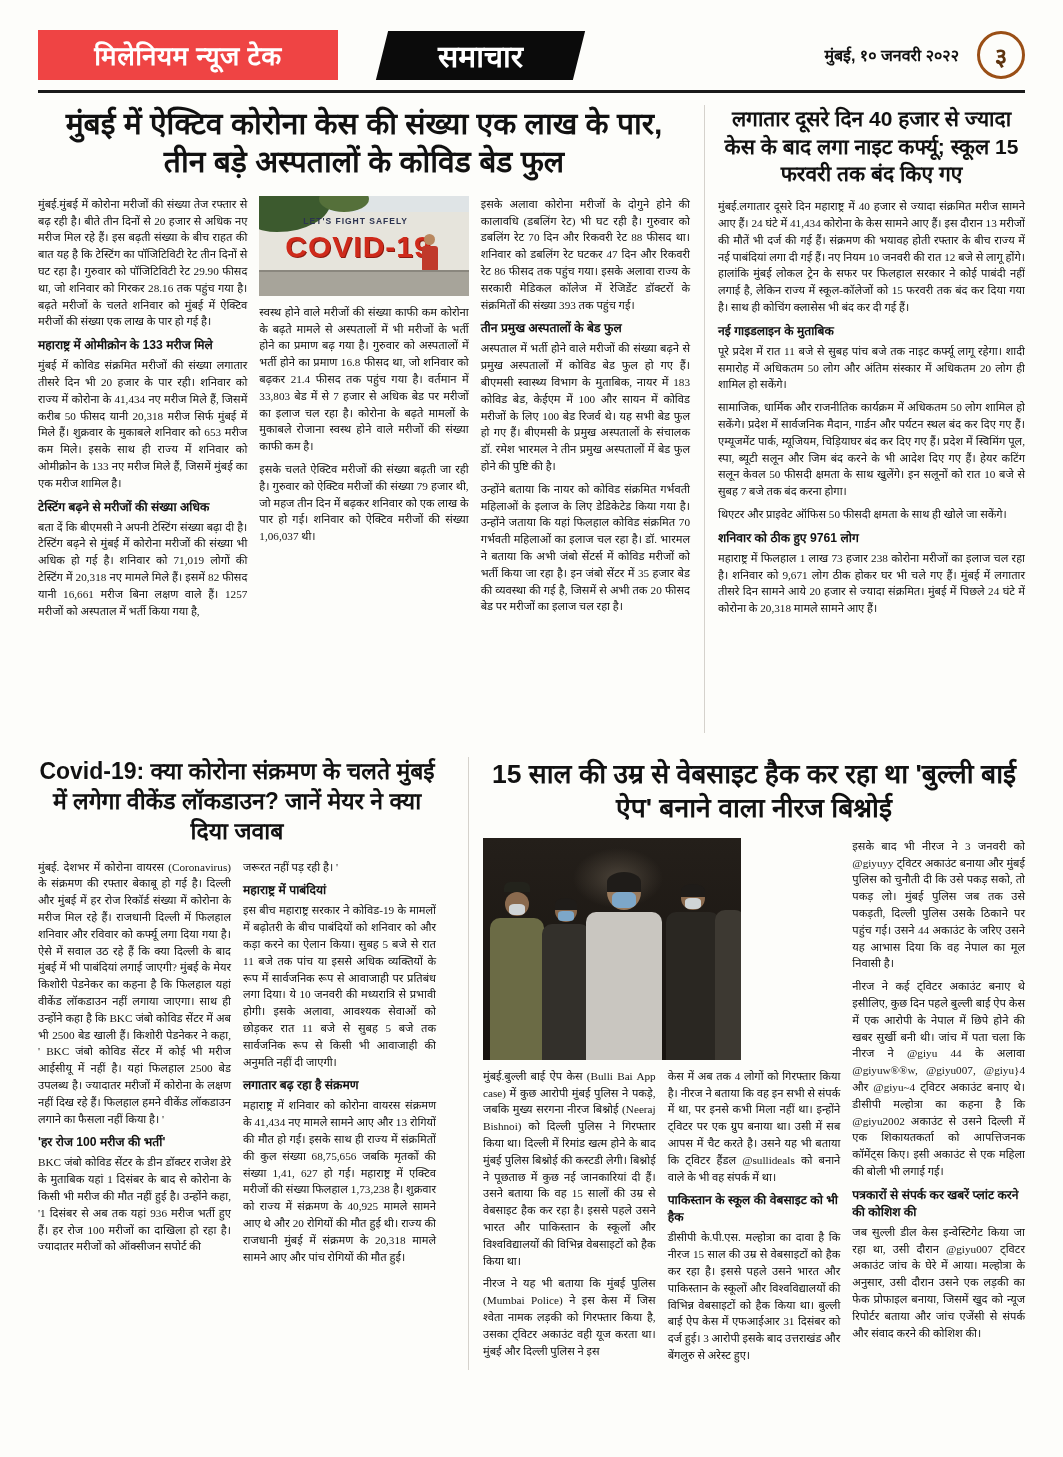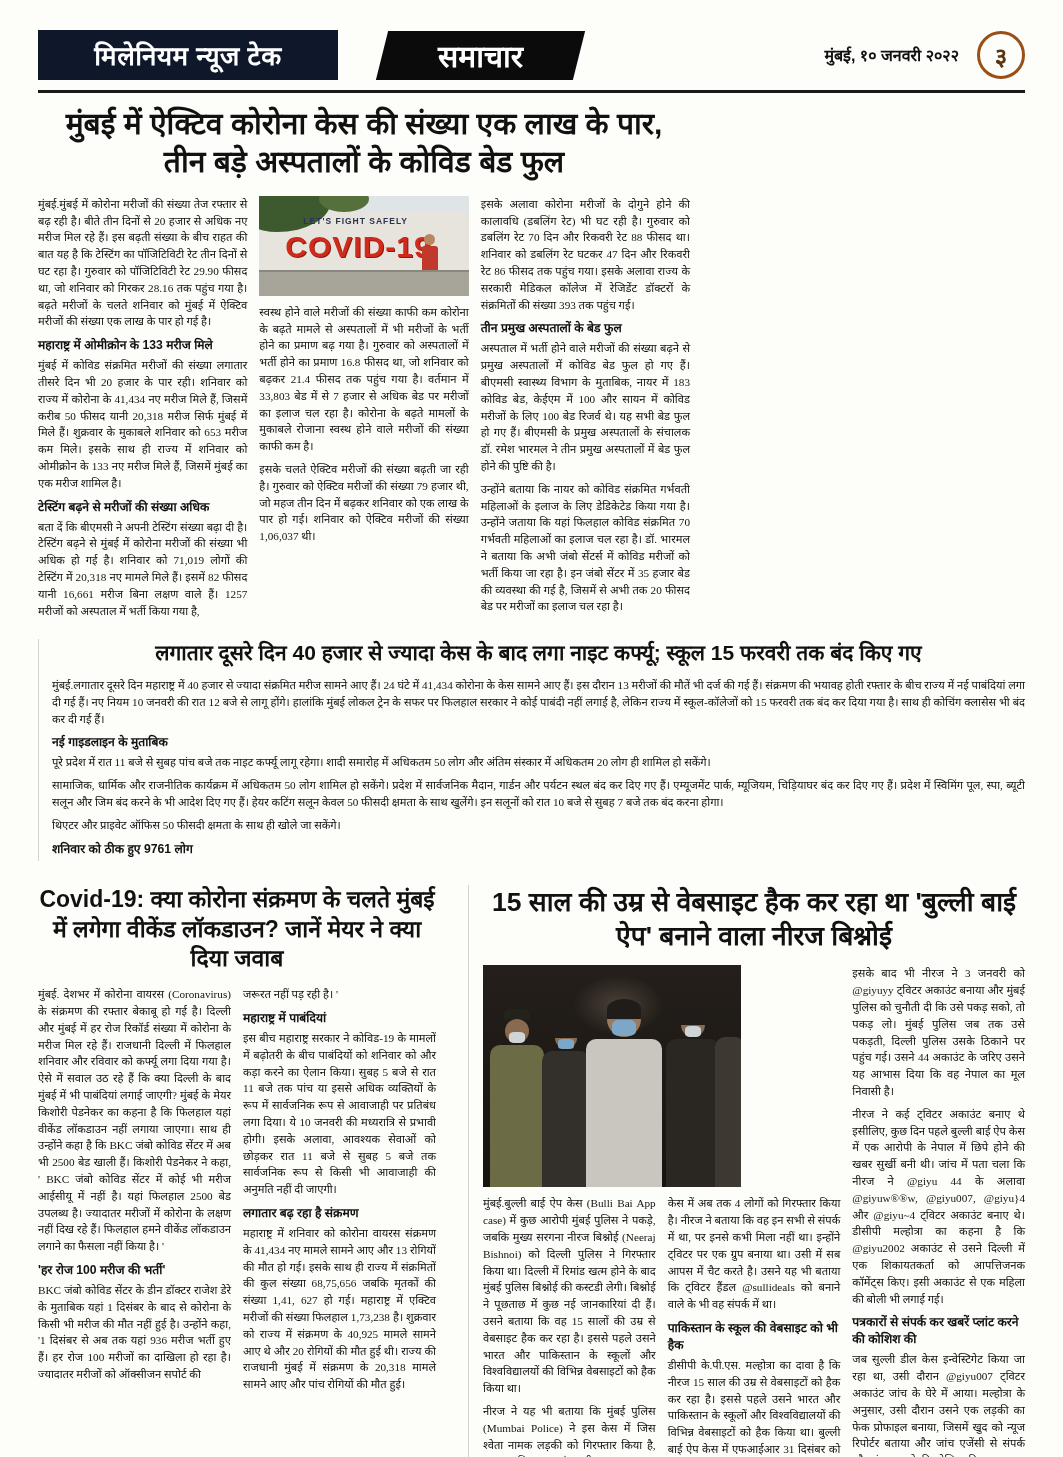--- a/index.html
+++ b/index.html
@@ -2,40 +2,40 @@
 <html><head>
 <meta charset="utf-8">
 <style>
   html,body{margin:0;padding:0;}
   body{width:1063px;height:1457px;background:#fdfdfa;color:#111;
        font-family:"Liberation Serif","DejaVu Serif",serif;overflow:hidden;}
   .page{box-sizing:border-box;width:1063px;height:1457px;padding:30px 38px 24px;overflow:hidden;}
 
   
   .masthead{display:flex;align-items:center;gap:16px;}
-  .brand-box{background:#0f172a;color:#fff;padding:7px 16px;min-width:268px;text-align:center;
+  .brand-box{background:#ef4444;color:#fff;padding:7px 16px;min-width:268px;text-align:center;
              font-family:"Liberation Sans",sans-serif;font-weight:800;font-size:26px;letter-spacing:.5px;}
   .section-band{background:#0b0b0b;color:#fff;padding:4px 56px;transform:skewX(-14deg);margin-left:28px;}
   .section-band .unskew{display:inline-block;transform:skewX(14deg);
              font-family:"Liberation Sans",sans-serif;font-weight:800;font-size:30px;}
   .head-right{margin-left:auto;display:flex;align-items:center;gap:18px;}
   .dateline{font-family:"Liberation Sans",sans-serif;font-weight:800;font-size:16px;white-space:nowrap;}
   .page-circle{width:42px;height:42px;border:3px solid #9a4f16;border-radius:50%;
                display:flex;align-items:center;justify-content:center;
                font-family:"Liberation Sans",sans-serif;font-weight:800;font-size:24px;color:#5d3410;}
   .rule{border-bottom:3px solid #1a1a1a;margin:10px 0 12px;}
 
   
   .para{font-size:11.2px;line-height:1.5;text-align:justify;margin:0 0 6px;}
   .subhead{font-family:"Liberation Sans",sans-serif;font-weight:800;font-size:12.2px;margin:6px 0 4px;}
   .cols{display:flex;gap:12px;}
   .col{flex:1;min-width:0;}
 
   
-  .top-section{display:flex;gap:14px;min-height:628px;flex-direction:column;}
+  .top-section{display:flex;gap:14px;min-height:628px;}
   .article-main{width:652px;flex:none;}
   .headline-xl{font-family:"Liberation Sans",sans-serif;font-weight:800;font-size:30px;
                line-height:1.28;text-align:center;margin:0 6px 14px;}
   .article-right{flex:1;border-left:1px solid #d5d2cc;padding-left:13px;min-width:0;}
   .headline-md{font-family:"Liberation Sans",sans-serif;font-weight:800;font-size:21px;
                line-height:1.32;text-align:center;margin:0 0 10px;}
 
   
   .covid-photo{position:relative;width:100%;height:100px;background:#e6e4dc;overflow:hidden;margin-bottom:8px;}
   .cp-sky{position:absolute;left:0;top:0;right:0;height:16px;background:#dfe4e6;}
@@ -143,20 +143,21 @@
 
     <aside class="article-right">
       <h2 class="headline-md">लगातार दूसरे दिन 40 हजार से ज्यादा केस के बाद लगा नाइट कर्फ्यू; स्कूल 15 फरवरी तक बंद किए गए</h2>
       <div>
           <p class="para">मुंबई.लगातार दूसरे दिन महाराष्ट्र में 40 हजार से ज्यादा संक्रमित मरीज सामने आए हैं। 24 घंटे में 41,434 कोरोना के केस सामने आए हैं। इस दौरान 13 मरीजों की मौतें भी दर्ज की गई हैं। संक्रमण की भयावह होती रफ्तार के बीच राज्य में नई पाबंदियां लगा दी गई हैं। नए नियम 10 जनवरी की रात 12 बजे से लागू होंगे। हालांकि मुंबई लोकल ट्रेन के सफर पर फिलहाल सरकार ने कोई पाबंदी नहीं लगाई है, लेकिन राज्य में स्कूल-कॉलेजों को 15 फरवरी तक बंद कर दिया गया है। साथ ही कोचिंग क्लासेस भी बंद कर दी गई हैं।</p>
           <div class="subhead">नई गाइडलाइन के मुताबिक</div>
           <p class="para">पूरे प्रदेश में रात 11 बजे से सुबह पांच बजे तक नाइट कर्फ्यू लागू रहेगा। शादी समारोह में अधिकतम 50 लोग और अंतिम संस्कार में अधिकतम 20 लोग ही शामिल हो सकेंगे।</p>
           <p class="para">सामाजिक, धार्मिक और राजनीतिक कार्यक्रम में अधिकतम 50 लोग शामिल हो सकेंगे। प्रदेश में सार्वजनिक मैदान, गार्डन और पर्यटन स्थल बंद कर दिए गए हैं। एम्यूजमेंट पार्क, म्यूजियम, चिड़ियाघर बंद कर दिए गए हैं। प्रदेश में स्विमिंग पूल, स्पा, ब्यूटी सलून और जिम बंद करने के भी आदेश दिए गए हैं। हेयर कटिंग सलून केवल 50 फीसदी क्षमता के साथ खुलेंगे। इन सलूनों को रात 10 बजे से सुबह 7 बजे तक बंद करना होगा।</p>
           <p class="para">थिएटर और प्राइवेट ऑफिस 50 फीसदी क्षमता के साथ ही खोले जा सकेंगे।</p>
           <div class="subhead">शनिवार को ठीक हुए 9761 लोग</div>
+          <p class="para">महाराष्ट्र में फिलहाल 1 लाख 73 हजार 238 कोरोना मरीजों का इलाज चल रहा है। शनिवार को 9,671 लोग ठीक होकर घर भी चले गए हैं। मुंबई में लगातार तीसरे दिन सामने आये 20 हजार से ज्यादा संक्रमित। मुंबई में पिछले 24 घंटे में कोरोना के 20,318 मामले सामने आए हैं।</p>
         </div>
     </aside>
 
   </section>
 
   <section class="bottom-section">
 
     <article class="article-lockdown">
       <h2 class="headline-lg">Covid-19: क्या कोरोना संक्रमण के चलते मुंबई में लगेगा वीकेंड लॉकडाउन? जानें मेयर ने क्या दिया जवाब</h2>
       <div class="cols">

